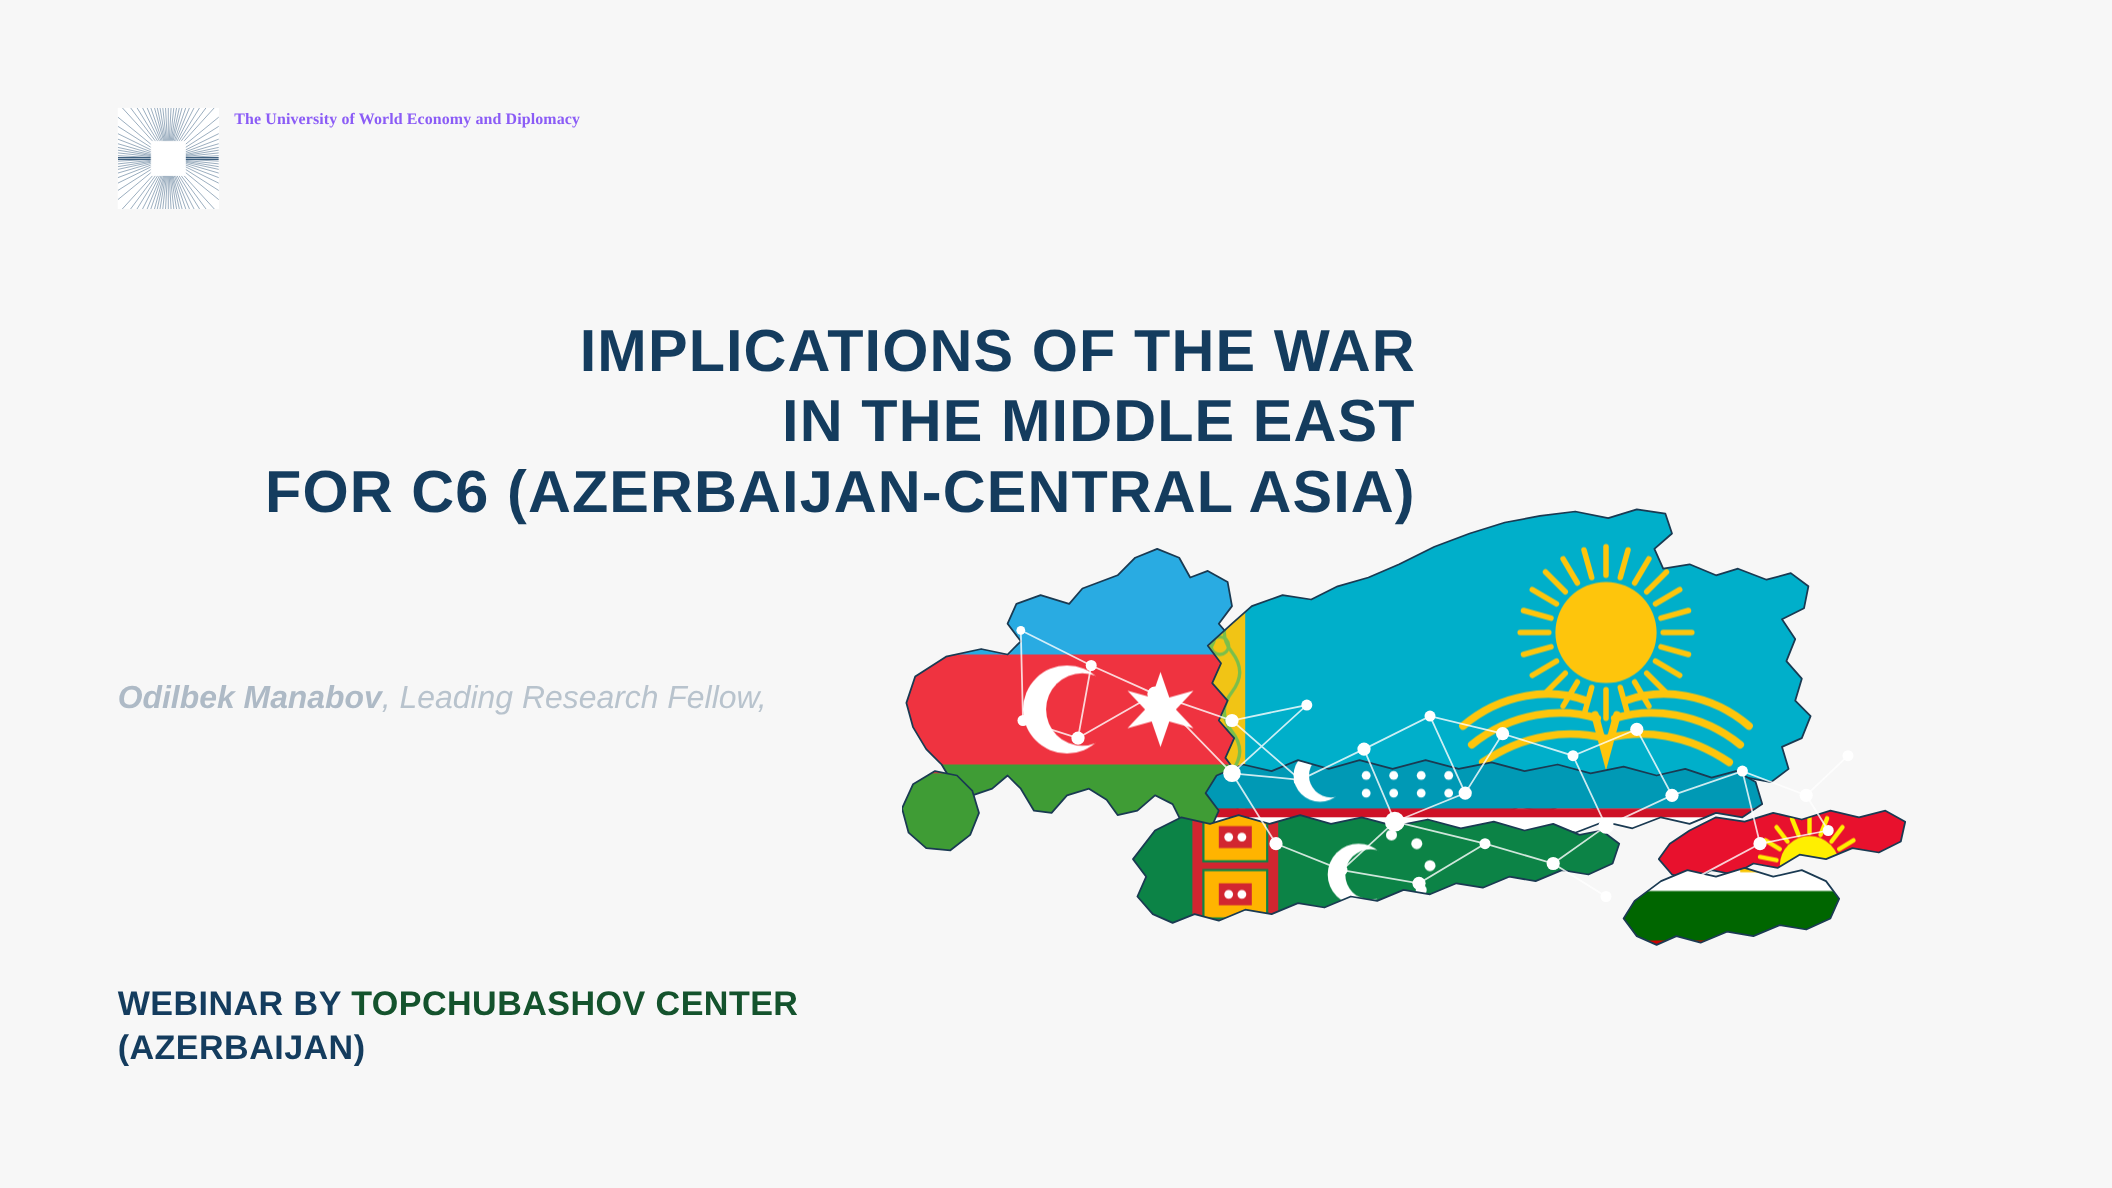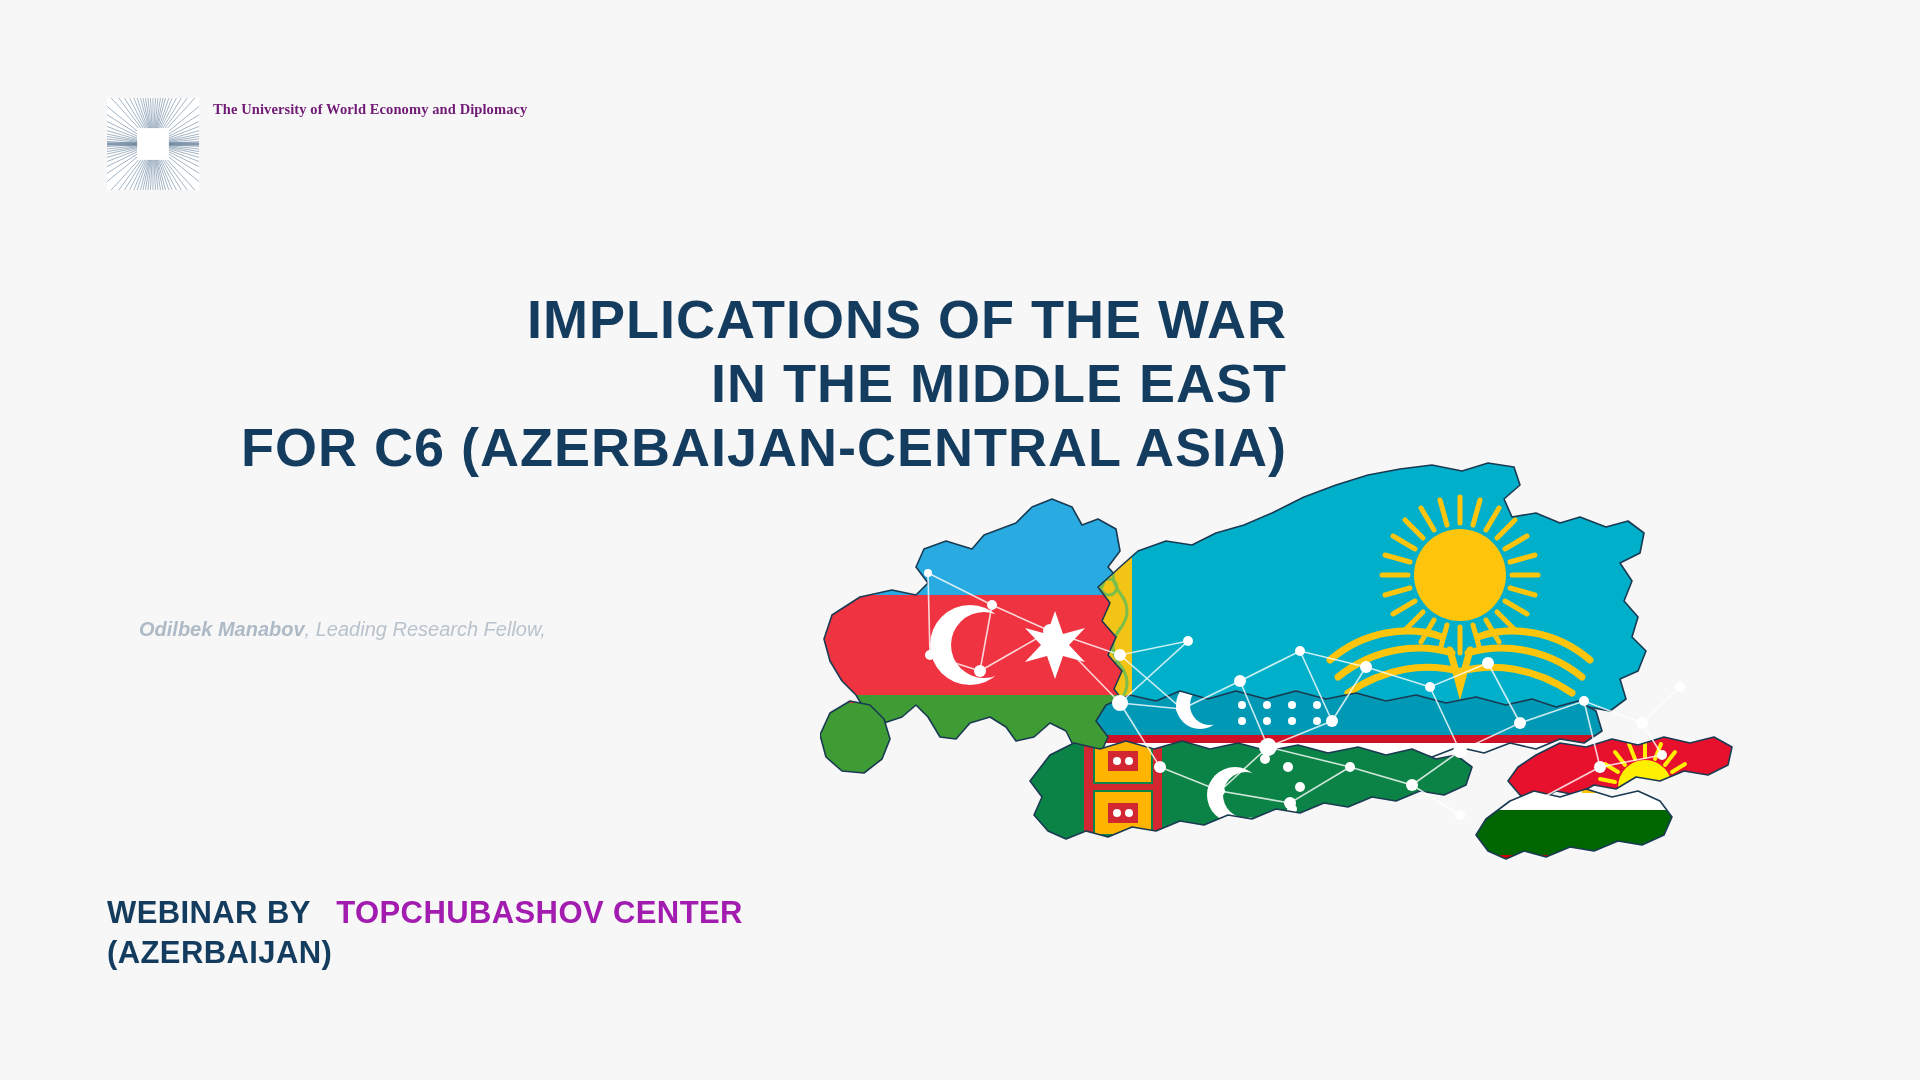--- a/index.html
+++ b/index.html
@@ -47,21 +47,21 @@
     width: 30px;
     height: 30px;
     transform: translate(-50%, -50%);
     background: #ffffff;
     box-shadow: 0 0 0 1px rgba(255,255,255,0.9);
   }
   #logo-text {
     padding-top: 4px;
   }
   #logo-univ {
-    color: #701a75;
+    color: #8b5cf6;
     font-family: "Liberation Serif", serif;
     font-weight: bold;
     font-size: 14.5px;
     letter-spacing: 0.1px;
     line-height: 1.1;
     white-space: nowrap;
   }
   #logo-inst {
     color: #1c3d5e;
     font-family: "Liberation Serif", serif;
@@ -87,46 +87,45 @@
     width: 1180px;
   }
   #title .tline { display: block; white-space: nowrap; text-align: right; }
 
   
   #author {
     position: absolute;
     left: 107px;
     top: 616px;
     font-family: "Liberation Sans", sans-serif;
-    font-size: 20px;
+    font-size: 29px;
     line-height: 1.32;
     font-style: italic;
     color: #aebac6;
     width: 780px;
-    margin-left: 32px;
   }
   #author .strong { font-weight: bold; color: #aebac6; }
   #author .light  { font-weight: normal; color: #b8c3cd; }
   #author .aline  { display: block; }
 
   
   #footer {
     position: absolute;
     left: 107px;
     top: 893px;
     font-family: "Liberation Sans", sans-serif;
     font-weight: bold;
     font-size: 31px;
     line-height: 1.3;
     letter-spacing: 0.4px;
     text-transform: uppercase;
     color: #143c5e;
     width: 900px;
   }
-  #footer .accent { color: #a21caf; margin-left: 17px; }
+  #footer .accent { color: #14532d; }
   #footer .fline { display: block; }
 
   
   #map-wrap {
     position: absolute;
     left: 820px;
     top: 455px;
     width: 1100px;
     height: 560px;
   }

